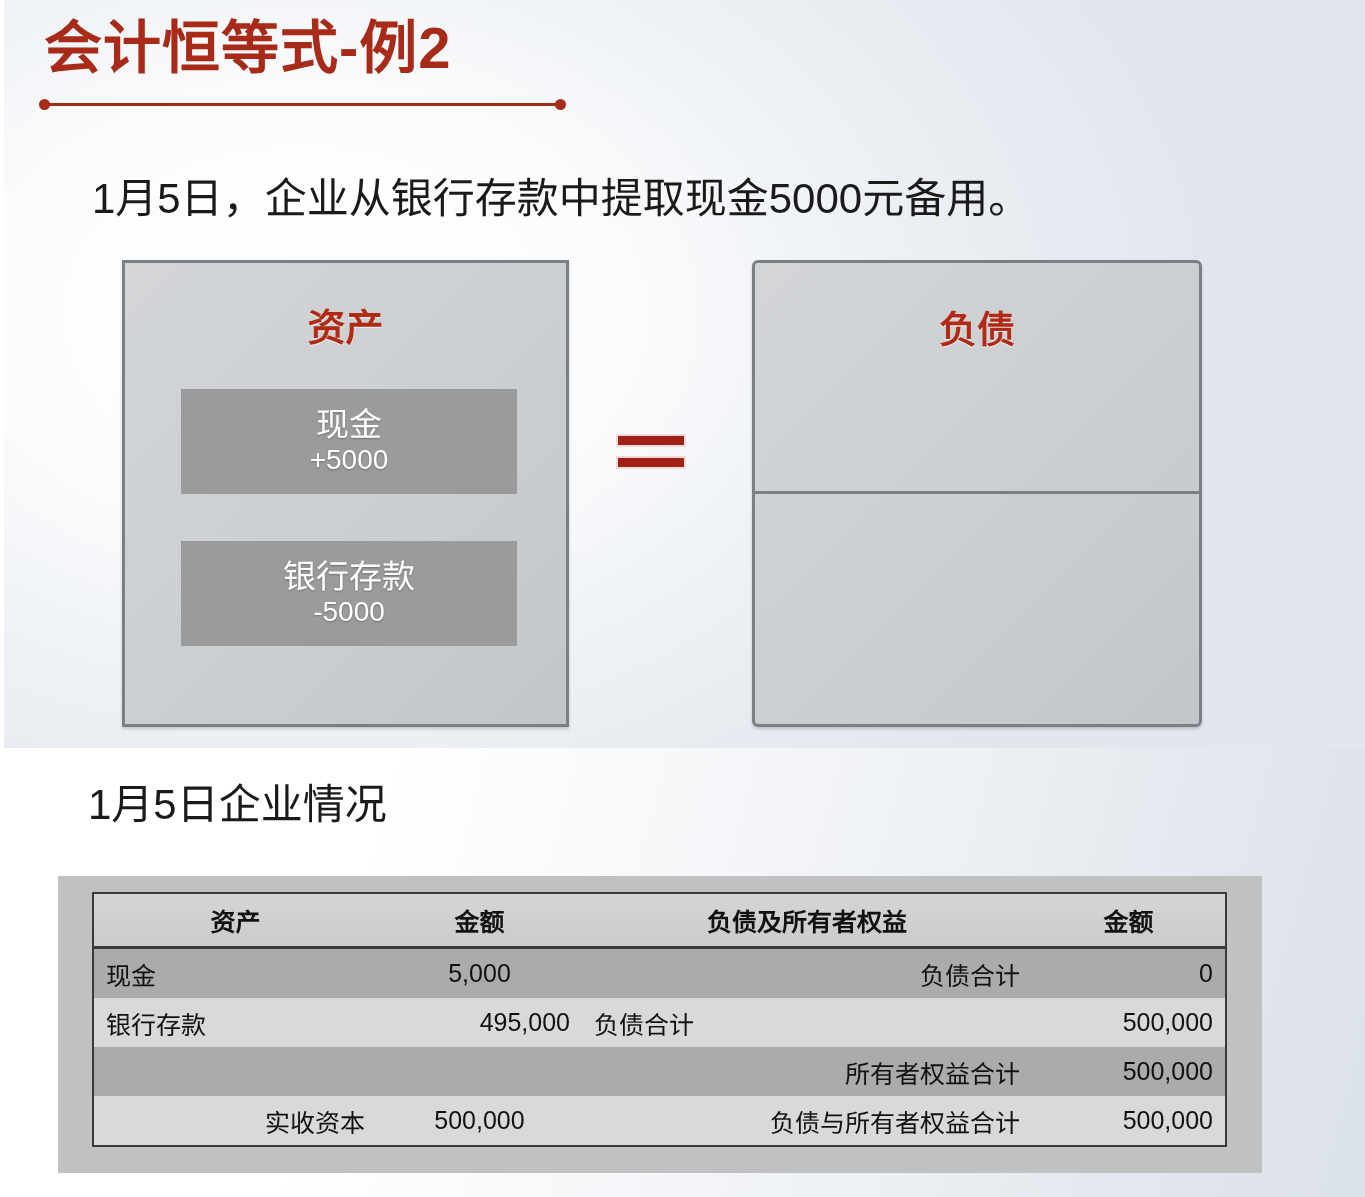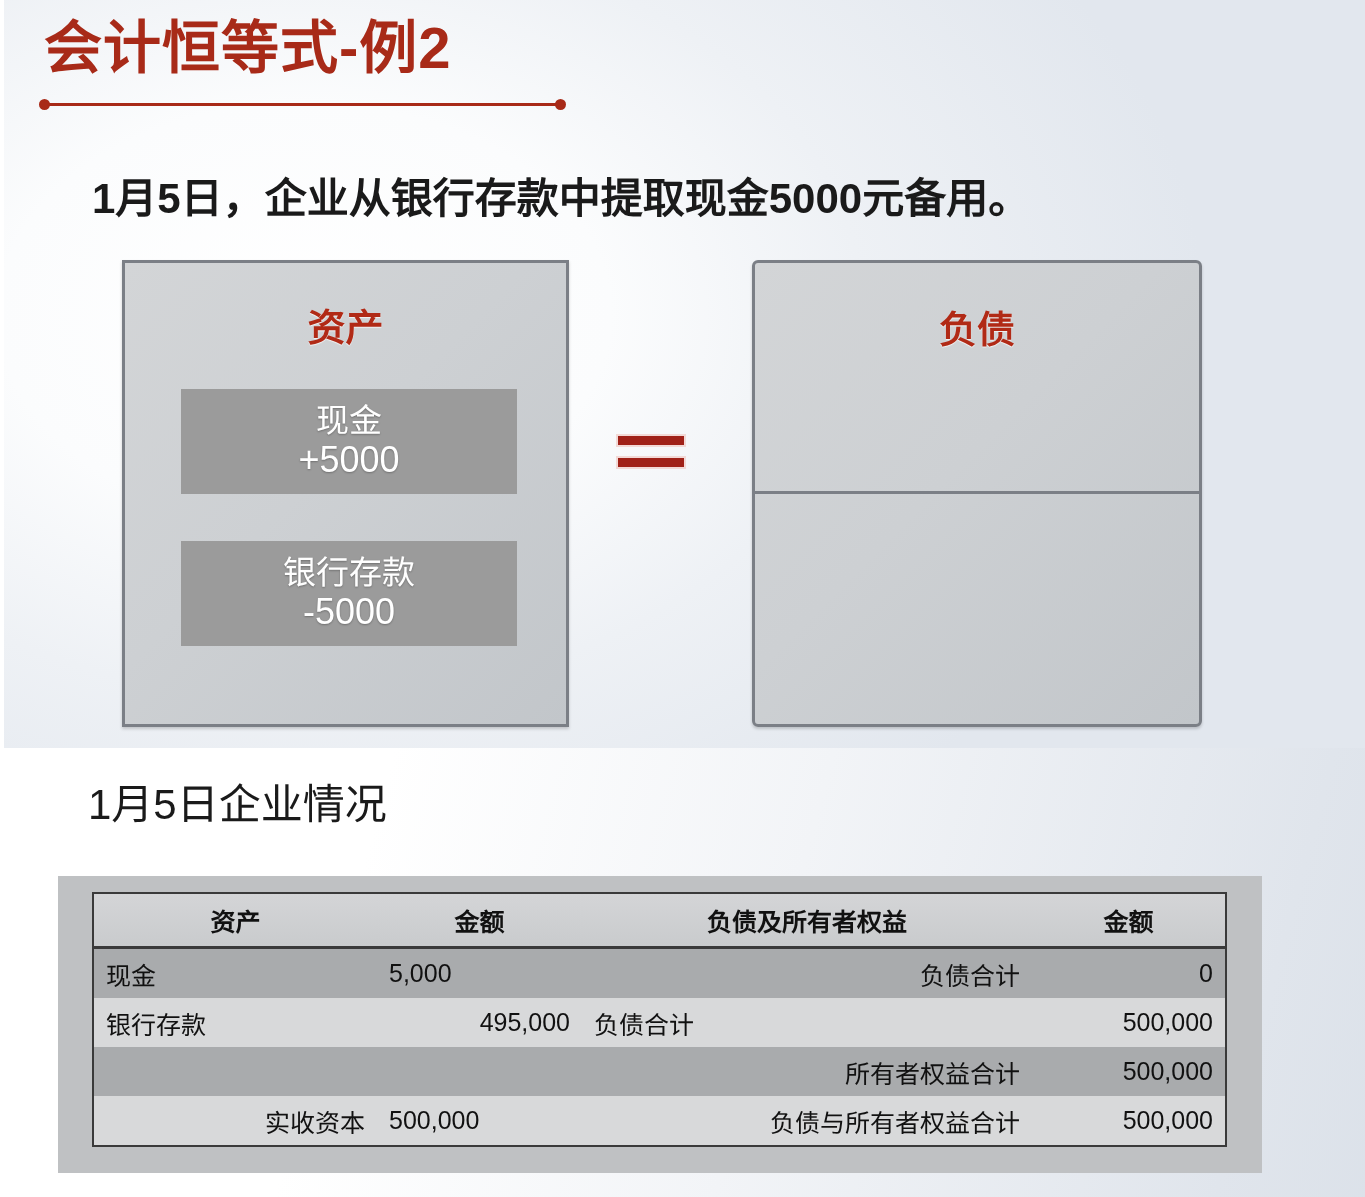--- a/index.html
+++ b/index.html
@@ -65,21 +65,21 @@
   .title-rule .dot.left  { left: 0px; }
   .title-rule .dot.right { left: 516px; }
 
   .subtitle {
     position: absolute;
     left: 88px;
     top: 164px;
     font-size: 42px;
     color: #1a1a1a;
     white-space: nowrap;
-    font-weight: 700;
+    font-weight: 400;
   }
 
   
   .outer-box {
     position: absolute;
     box-sizing: border-box;
     border: 3px solid #7b7f86;
     background: linear-gradient(135deg, #d3d5d7 0%, #cdd0d3 45%, #c2c6ca 100%);
     box-shadow: 0 2px 3px rgba(0,0,0,0.18);
   }
@@ -129,21 +129,21 @@
     display: flex;
     flex-direction: column;
     align-items: center;
     justify-content: center;
     line-height: 1.12;
     font-size: 33px;
     text-shadow: 0 1px 2px rgba(0,0,0,0.28);
   }
   #cash-box { top: 126px; }
   #bank-box { top: 278px; }
-  .inner-box .amount { font-size: 36px; }
+  .inner-box .amount { font-size: 28px; }
 
   .equals-sign {
     position: absolute;
     left: 612px;
     top: 434px;
     width: 70px;
     height: 42px;
   }
   .equals-sign .eq-bar {
     position: absolute;
@@ -216,21 +216,21 @@
     height: 49px;
     padding: 0 12px;
     vertical-align: middle;
     white-space: nowrap;
   }
   tr.row-dark  td { background: #a9abad; }
   tr.row-light td { background: #d8d9da; }
 
   td.al-left   { text-align: left; }
   td.al-right  { text-align: right; }
-  td.al-center { }
+  td.al-center { text-align: center; }
 </style>
 </head>
 <body>
 
 <div id="slide-top">
 
   <div class="title">会计恒等式-例2</div>
 
   <div class="title-rule">
     <span class="dot left"></span>

